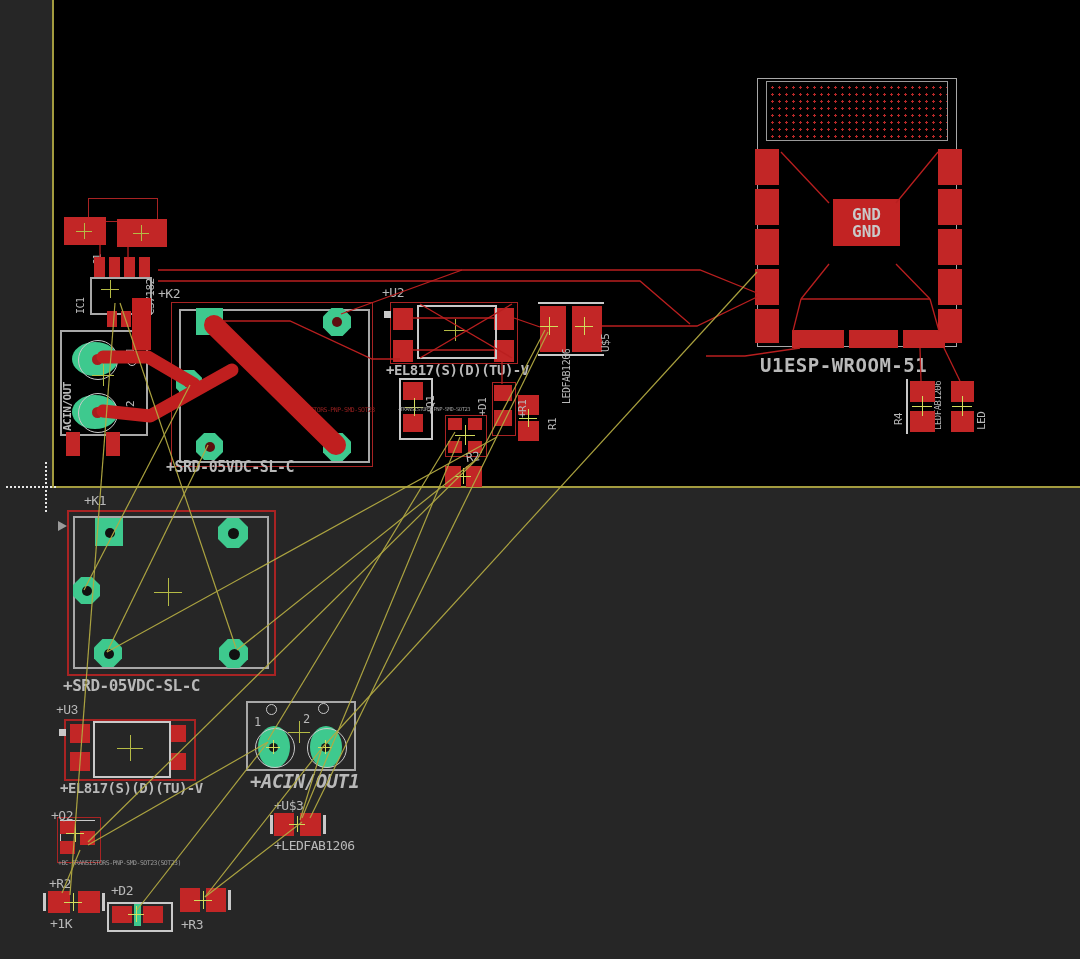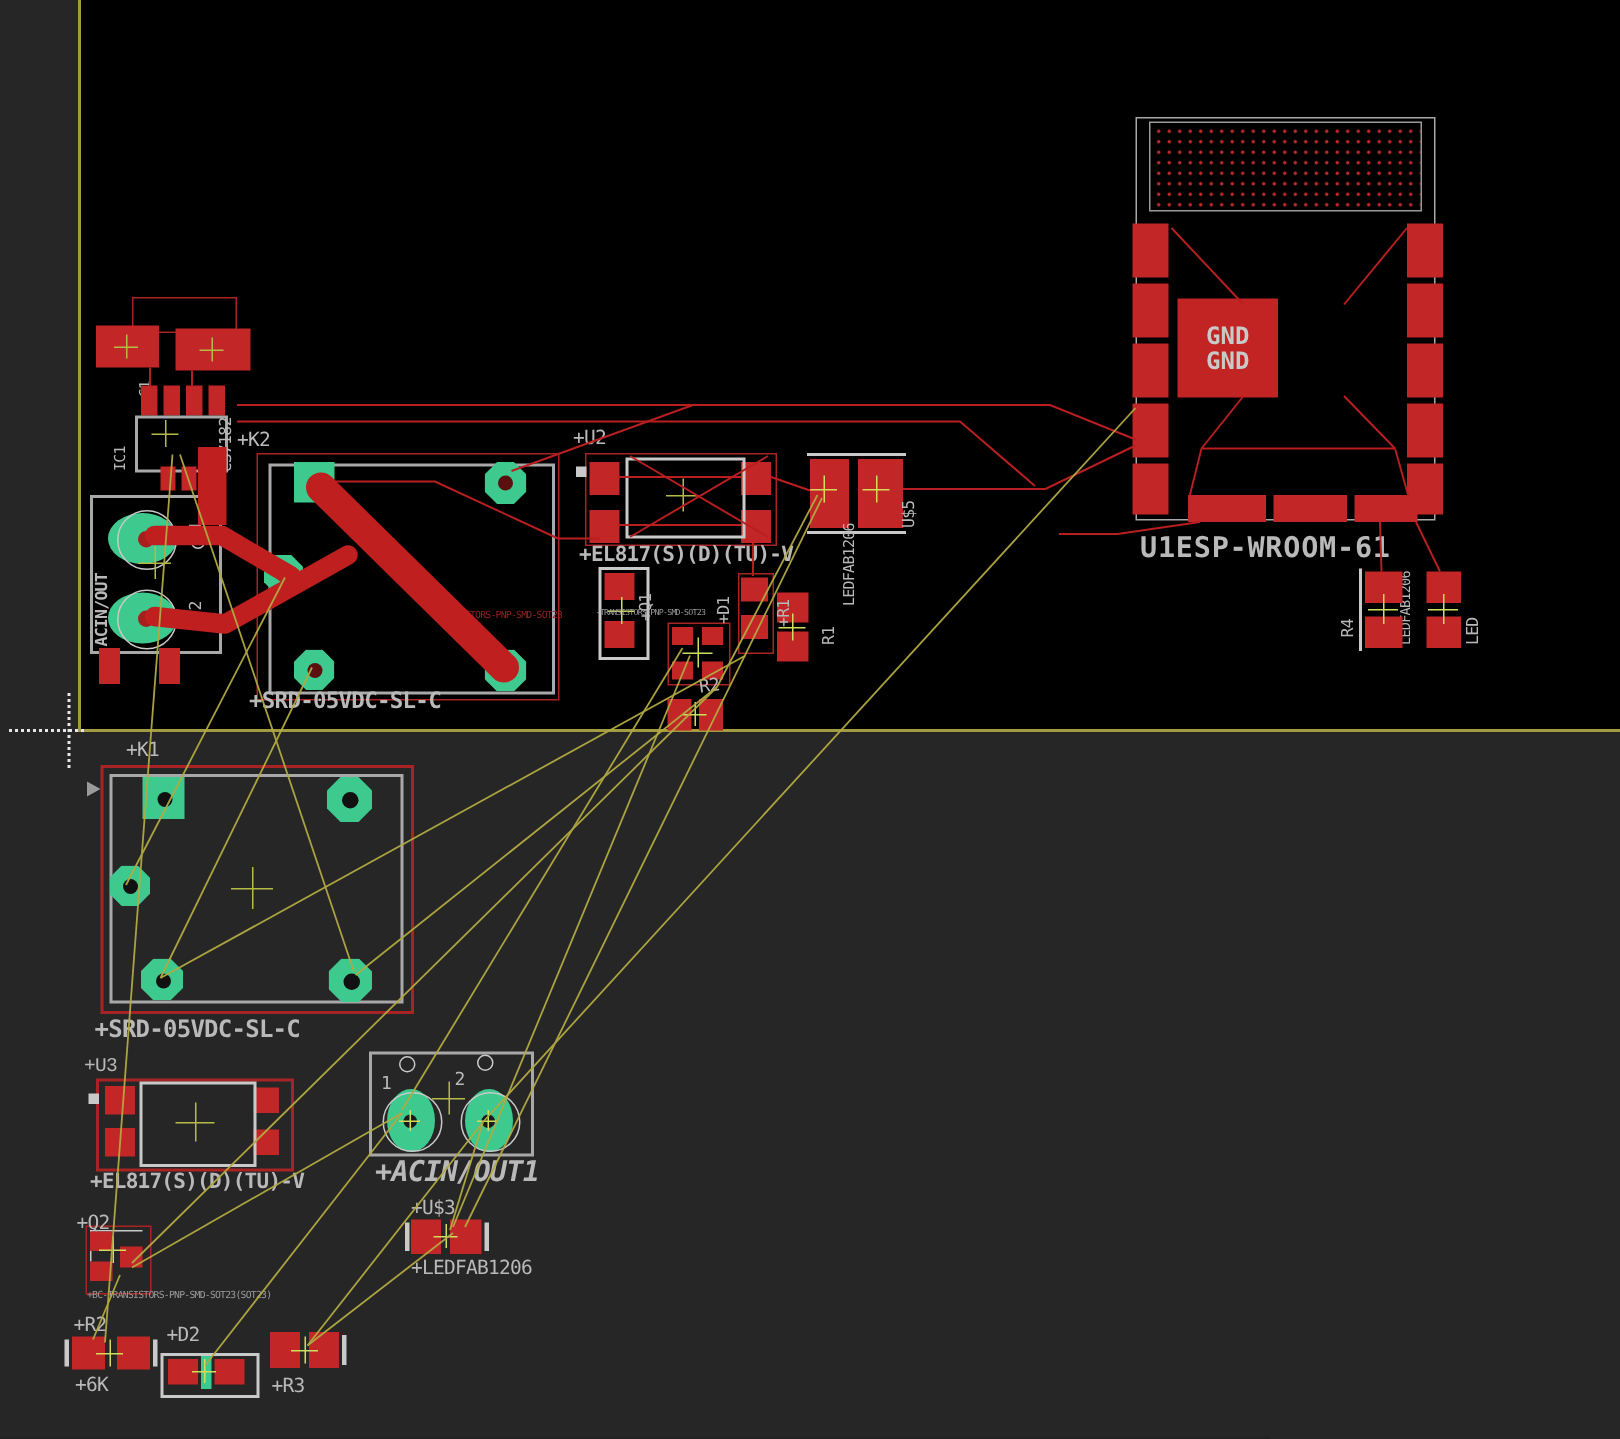--- a/index.html
+++ b/index.html
@@ -223,25 +223,25 @@
     <div class="pad" style="left:938px;top:149px;width:24px;height:36px;"></div>
     <div class="pad" style="left:938px;top:189px;width:24px;height:36px;"></div>
     <div class="pad" style="left:938px;top:229px;width:24px;height:36px;"></div>
     <div class="pad" style="left:938px;top:269px;width:24px;height:36px;"></div>
     <div class="pad" style="left:938px;top:309px;width:24px;height:34px;"></div>
 
     <div class="pad" style="left:792px;top:330px;width:52px;height:18px;"></div>
     <div class="pad" style="left:849px;top:330px;width:49px;height:18px;"></div>
     <div class="pad" style="left:903px;top:330px;width:42px;height:18px;"></div>
 
-    <div class="gnd" style="left:785px;top:199px;width:67px;height:66px;">
+    <div class="gnd" style="left:833px;top:199px;width:67px;height:47px;">
       <span>GND</span>
       <span>GND</span>
     </div>
-    <div class="lbl" style="left:760px;top:354px;font-size:19px;font-weight:bold;letter-spacing:0.5px;">U1ESP-WROOM-61</div>
+    <div class="lbl" style="left:760px;top:354px;font-size:19px;font-weight:bold;letter-spacing:0.5px;">U1ESP-WROOM-51</div>
     <div class="vt" style="left:933px;top:350px;height:80px;font-size:9px;">LEDFAB1206</div>
   </div>
 
   <div>
     <div class="pad" style="left:910px;top:381px;width:25px;height:21px;"></div>
     <div class="pad" style="left:910px;top:411px;width:25px;height:21px;"></div>
     <div class="tick" style="left:906px;top:379px;width:2px;height:55px;"></div>
     <div class="cross br" style="left:912px;top:396px;width:20px;height:20px;"></div>
     <div class="vt" style="left:892px;top:387px;height:38px;">R4</div>
   </div>
@@ -322,21 +322,21 @@
     <div class="lbl tiny" style="left:58px;top:859px;">+BC-TRANSISTORS-PNP-SMD-SOT23(SOT23)</div>
   </div>
 
   <div>
     <div class="pad" style="left:48px;top:891px;width:22px;height:22px;"></div>
     <div class="pad" style="left:78px;top:891px;width:22px;height:22px;"></div>
     <div class="tick" style="left:43px;top:893px;width:3px;height:18px;"></div>
     <div class="tick" style="left:102px;top:893px;width:3px;height:18px;"></div>
     <div class="cross br" style="left:64px;top:893px;width:18px;height:18px;"></div>
     <div class="lbl" style="left:49px;top:876px;">+R2</div>
-    <div class="lbl" style="left:50px;top:916px;">+6K</div>
+    <div class="lbl" style="left:50px;top:916px;">+1K</div>
   </div>
 
   <div>
     <div class="whitebox" style="left:107px;top:902px;width:62px;height:26px;border-width:2px;"></div>
     <div class="pad" style="left:112px;top:906px;width:20px;height:17px;"></div>
     <div class="pad" style="left:143px;top:906px;width:20px;height:17px;"></div>
     <div class="gbar" style="left:134px;top:904px;width:7px;height:22px;"></div>
     <div class="cross br" style="left:128px;top:906px;width:16px;height:16px;"></div>
     <div class="lbl" style="left:111px;top:883px;">+D2</div>
   </div>

